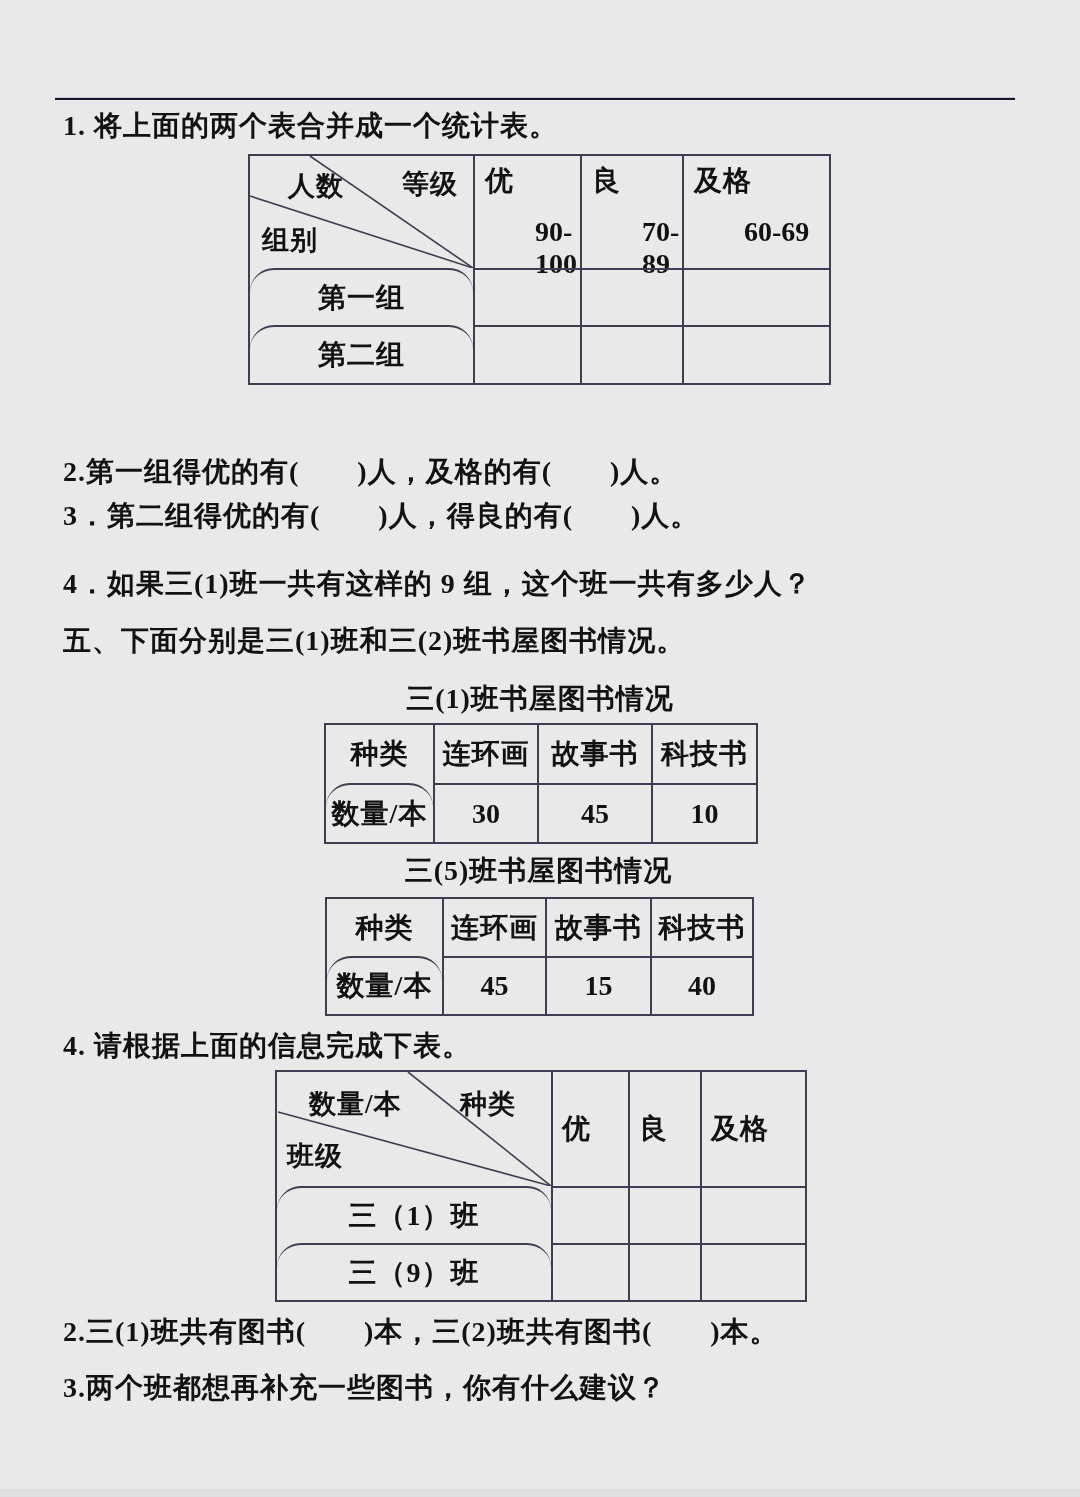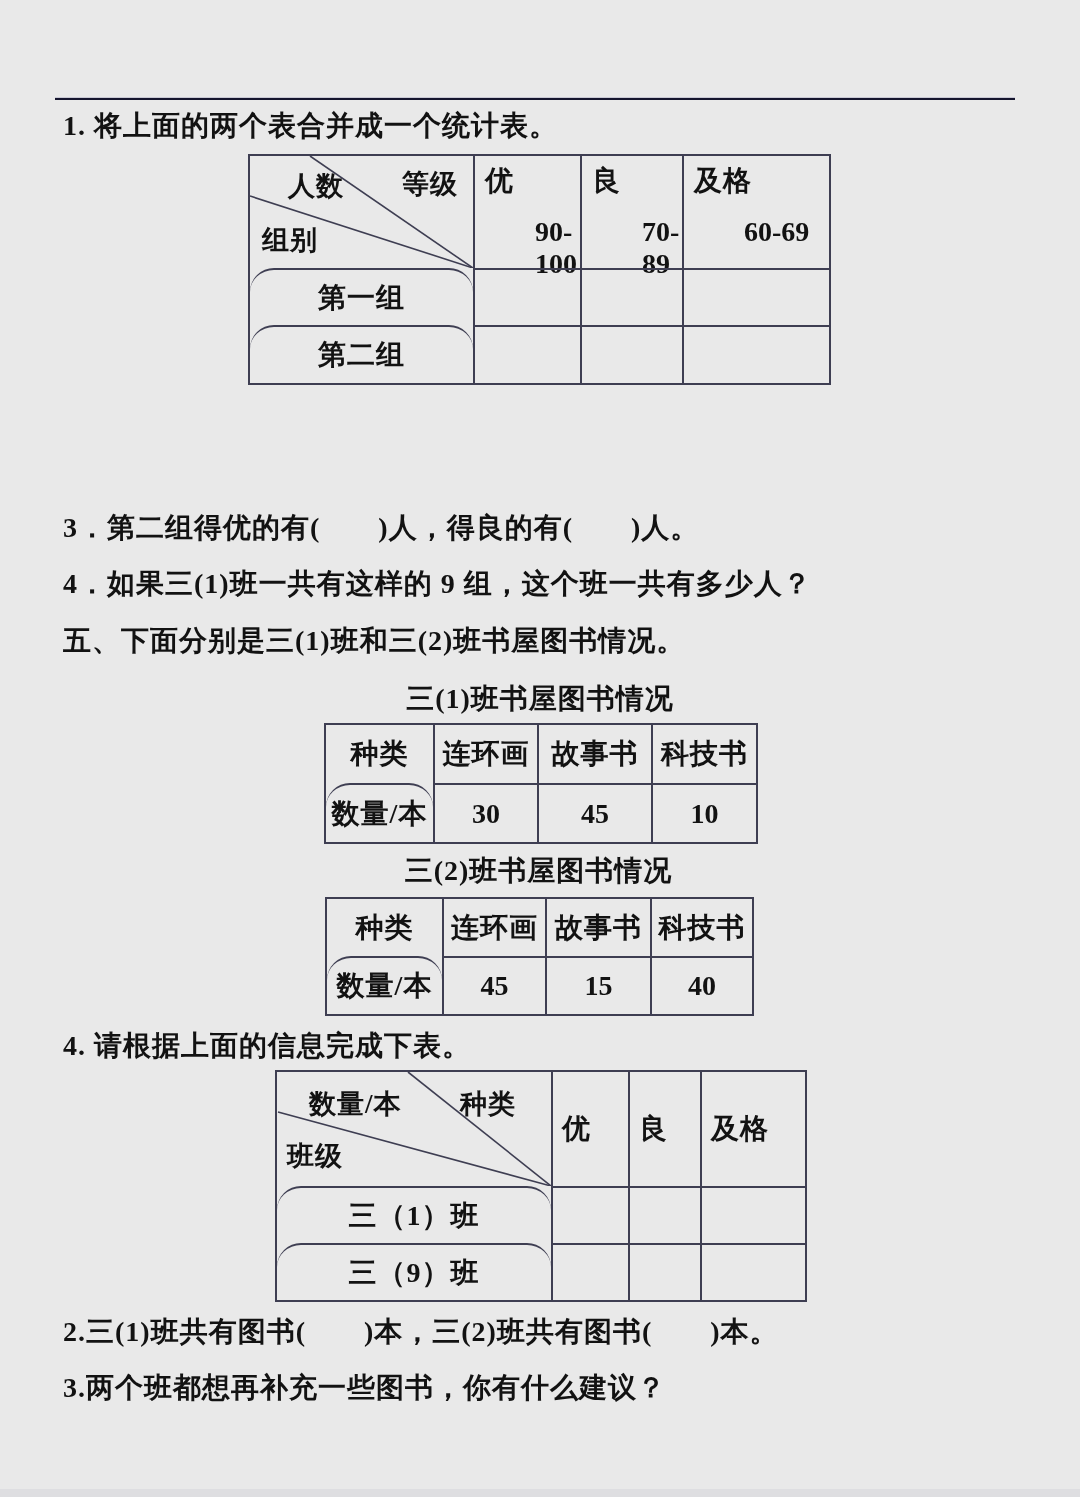--- a/index.html
+++ b/index.html
@@ -21,21 +21,21 @@
     position: absolute; left: 0; bottom: 0; width: 1080px; height: 8px;
     background: #dedee1;
   }
 
   .q {
     position: absolute; left: 63px;
     font-size: 28px; font-weight: 600; line-height: 1.15;
     letter-spacing: 1px; white-space: pre; color: #121212;
   }
   .q2  { top: 456px; }
-  .q3  { top: 512px; }
+  .q3  { top: 500px; }
   .q4  { top: 568px; }
   .q5h { top: 625px; }
   .q1m { top: 110px; }
   .qc  { top: 1030px; }
   .qt  { top: 1316px; }
   .qs  { top: 1372px; }
 
   .tbl-title {
     position: absolute; text-align: center;
     font-size: 28px; font-weight: 600; letter-spacing: 1px; color: #121212;
@@ -138,37 +138,38 @@
     <div class="cell"></div>
     <div class="cell"></div>
     <div class="cell"></div>
 
     <div class="cell nl">第二组</div>
     <div class="cell"></div>
     <div class="cell"></div>
     <div class="cell"></div>
   </div>
 
+  <div class="q q2">2.第一组得优的有(　　)人，及格的有(　　)人。</div>
   <div class="q q3">3．第二组得优的有(　　)人，得良的有(　　)人。</div>
   <div class="q q4">4．如果三(1)班一共有这样的 9 组，这个班一共有多少人？</div>
   <div class="q q5h">五、下面分别是三(1)班和三(2)班书屋图书情况。</div>
 
   <div class="tbl-title t1title">三(1)班书屋图书情况</div>
   <div class="grid-tbl books1">
     <div class="cell nl nt">种类</div>
     <div class="cell nt">连环画</div>
     <div class="cell nt">故事书</div>
     <div class="cell nt">科技书</div>
     <div class="cell nl">数量/本</div>
     <div class="cell num">30</div>
     <div class="cell num">45</div>
     <div class="cell num">10</div>
   </div>
 
-  <div class="tbl-title t2title">三(2)班书屋图书情况</div>
+  <div class="tbl-title t2title">三(5)班书屋图书情况</div>
   <div class="grid-tbl books2">
     <div class="cell nl nt">种类</div>
     <div class="cell nt">连环画</div>
     <div class="cell nt">故事书</div>
     <div class="cell nt">科技书</div>
     <div class="cell nl">数量/本</div>
     <div class="cell num">45</div>
     <div class="cell num">15</div>
     <div class="cell num">40</div>
   </div>

